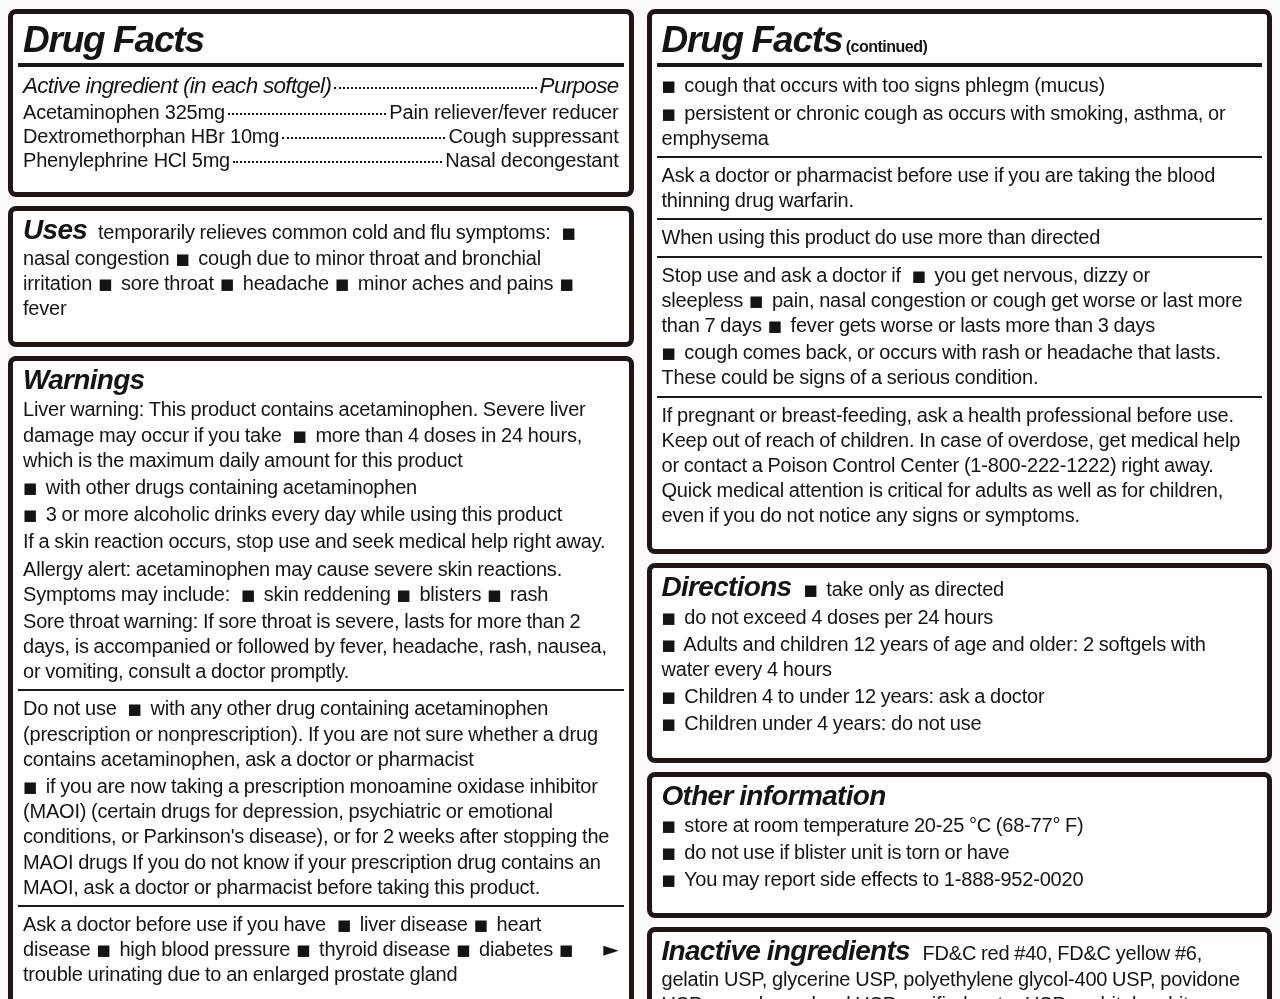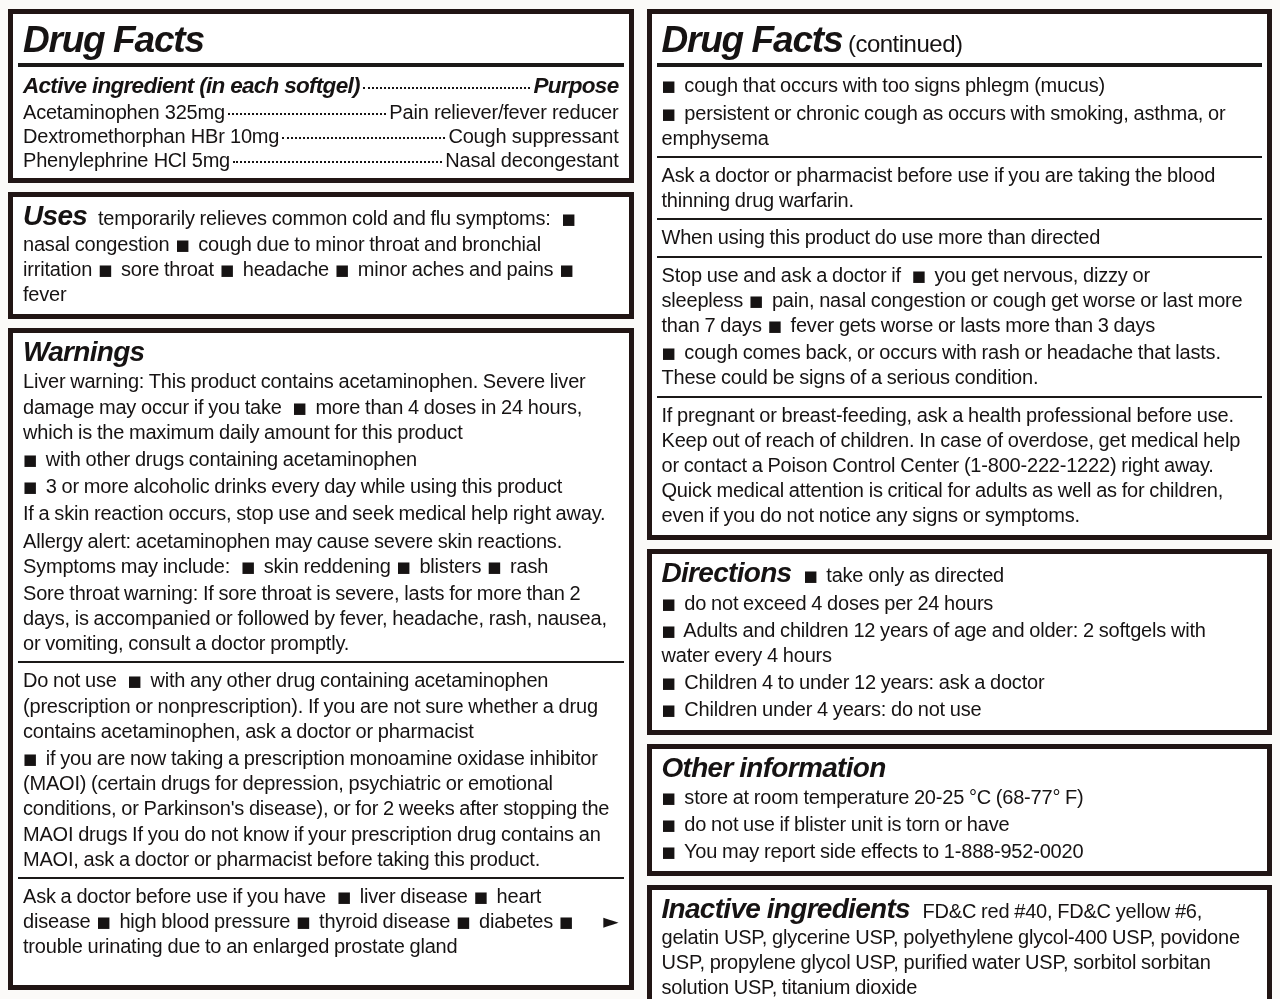--- a/index.html
+++ b/index.html
@@ -2,38 +2,38 @@
 <html><head>
 <meta charset="utf-8">
 <style>
   html,body{margin:0;padding:0}
   body{
     width:1280px;height:999px;background:#fbfaf8;
     font-family:"Liberation Sans",sans-serif;color:#161313;
   }
   .page{display:flex;gap:13px;padding:9px 8px;height:999px;box-sizing:border-box;overflow:hidden}
   .col{flex:1;display:flex;flex-direction:column;gap:9px;min-width:0}
-  .box{border:5px solid #211514;background:#fff;padding:3px 10px 5px;box-sizing:border-box;border-radius:0}
+  .box{border:5px solid #211514;background:#fff;padding:3px 10px 19px;box-sizing:border-box;border-radius:8px}
   .col .box:last-child{flex:1}
   .para{margin:2px 0;font-size:20px;line-height:1.26;letter-spacing:-0.2px;word-spacing:-0.5px}
   .r{font-weight:normal}
   .b{font-weight:normal}
   .t1{font-size:37px;font-weight:bold;font-style:italic;letter-spacing:-1.2px;line-height:1.12}
   .h1{font-size:28px;font-weight:bold;font-style:italic;letter-spacing:-0.7px;line-height:1;padding-right:6px}
-  .cont{font-size:24px;font-weight:normal;letter-spacing:-0.5px}
+  .cont{font-size:16px;font-weight:bold;letter-spacing:-0.5px}
   .sq{font-family:"DejaVu Sans",sans-serif;font-size:15px;padding:0 4px 0 6px;position:relative;top:-1px}
   .para .sq:first-child{padding-left:0}
   .arrow{float:right;font-family:"DejaVu Sans",sans-serif;font-size:20px;line-height:1.25;padding-left:6px}
   .rule{border-top:2px solid #1b1918;margin:5px -5px}
   .titlerule{border-top:4px solid #1b1918;margin:3px -5px 6px}
   .leader{display:flex;align-items:baseline;font-size:20px;letter-spacing:-0.2px;margin:1px 0}
   .leader .lt,.leader .rt{white-space:nowrap}
   .leader .dots{flex:1;margin:0 3px;border-bottom:2px dotted #161313;transform:translateY(-4px);min-width:12px}
   .leader.hdr{margin-bottom:2px}
-  .leader.hdr .lt,.leader.hdr .rt{font-weight:bold;font-style:italic;font-size:22.5px;letter-spacing:-0.7px}
+  .leader.hdr .lt,.leader.hdr .rt{font-weight:normal;font-style:italic;font-size:22.5px;letter-spacing:-0.7px}
 </style>
 </head>
 <body>
 
 <div class="page">
   <div class="col">
       <section class="box">
         <p class="para"><span class="t1">Drug Facts</span></p>
         <div class="titlerule"></div>
         <div class="leader hdr">

